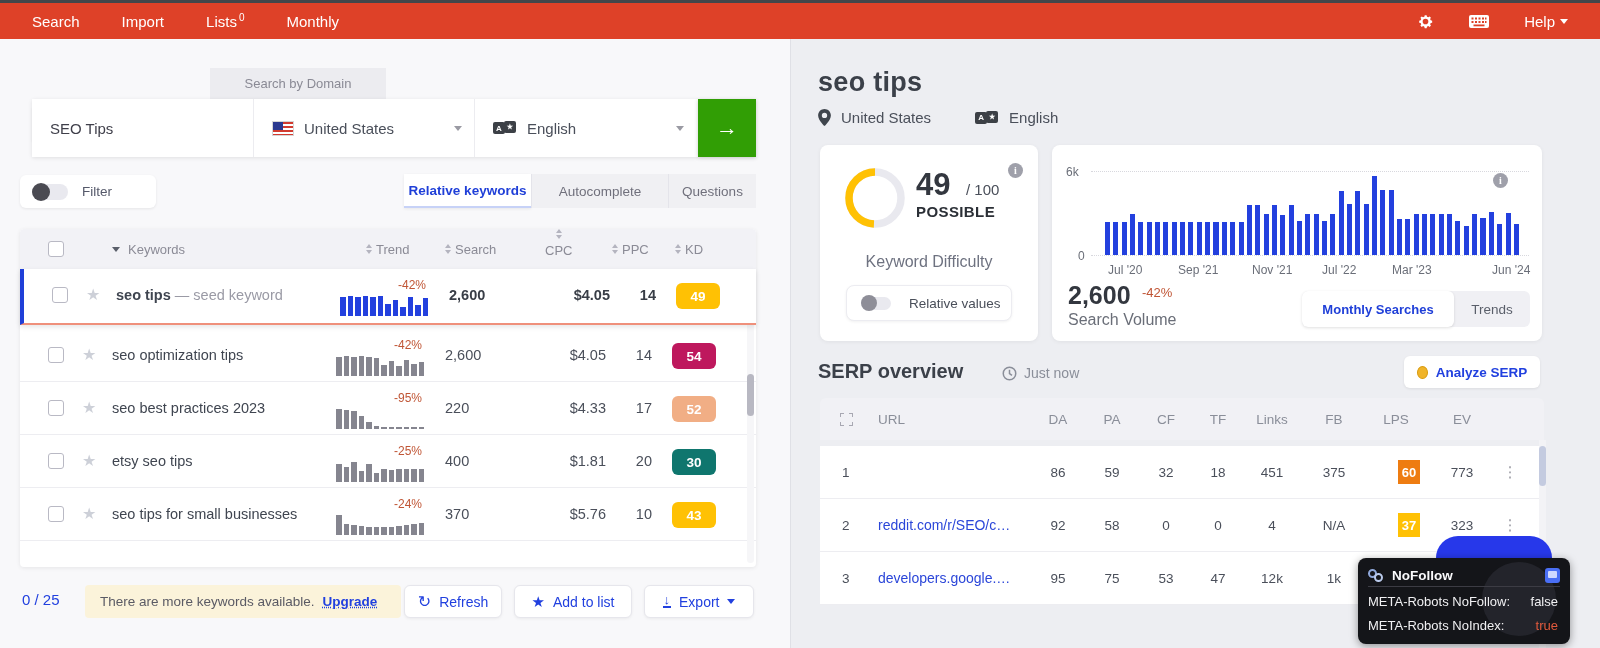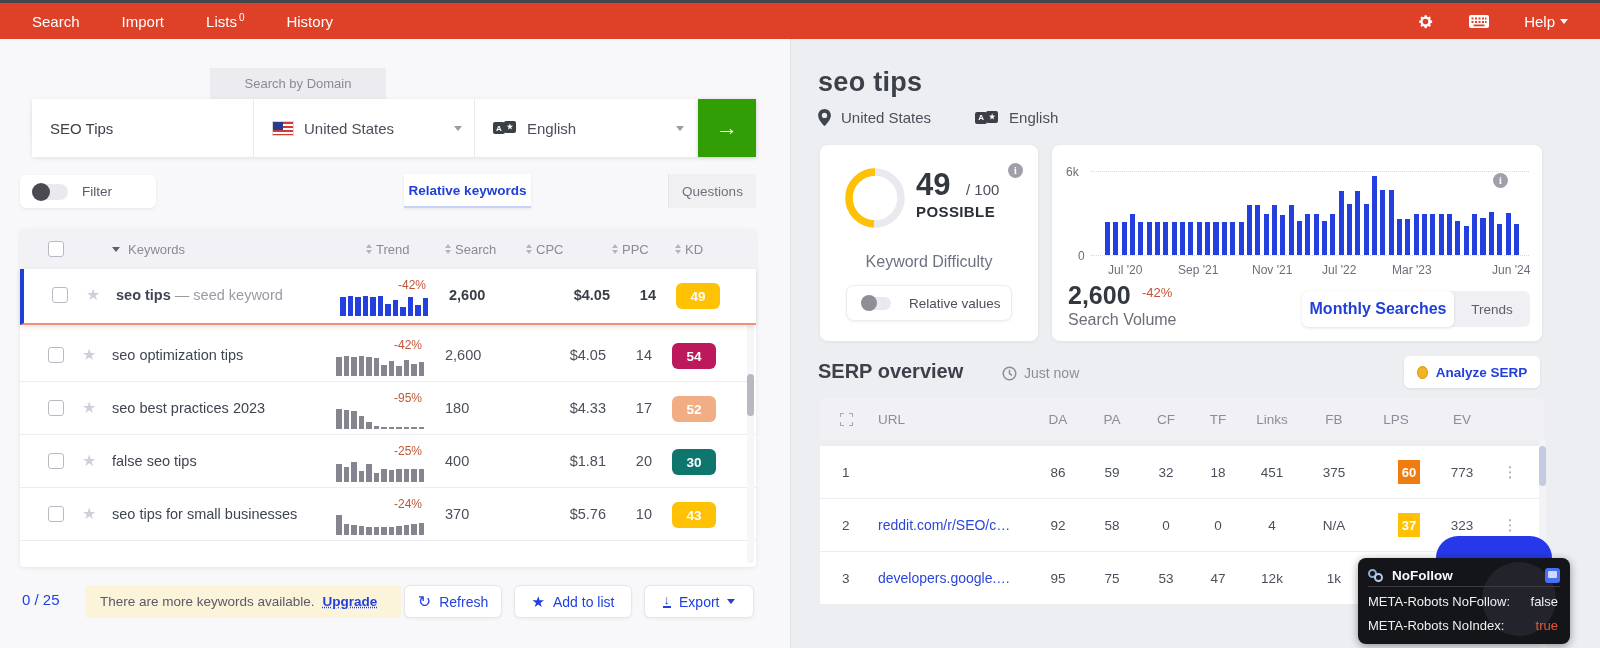--- a/index.html
+++ b/index.html
@@ -120,21 +120,21 @@
   .vol-bars .bar { flex:1; background:#2340de; }
   .vol-ymax { position:absolute; left:14px; top:20px; font-size:12px; color:#6a6e78; }
   .vol-ymin { position:absolute; left:26px; top:104px; font-size:12px; color:#6a6e78; }
   .vol-info { position:absolute; right:34px; top:28px; }
   .x-label { position:absolute; top:118px; font-size:12px; color:#6a6e78; white-space:nowrap;}
   .vol-num { position:absolute; left:16px; top:136px; font-size:25px; font-weight:bold; color:#33373f; }
   .vol-chg { position:absolute; left:90px; top:140px; font-size:13px; color:#c05636; }
   .vol-lbl { position:absolute; left:16px; top:166px; font-size:16px; color:#6a6e78; }
   .vol-tabs { position:absolute; right:12px; top:146px; width:228px; height:36px; background:#f0f0f4; border-radius:6px; display:flex; align-items:center; }
   .vt-active { width:152px; height:36px; background:#fff; border-radius:6px; box-shadow:0 1px 3px rgba(0,0,0,.12);
-    color:#1f3fd8; font-weight:bold; font-size:16px; display:flex; align-items:center; justify-content:center; cursor:pointer;}
+    color:#1f3fd8; font-weight:bold; font-size:13px; display:flex; align-items:center; justify-content:center; cursor:pointer;}
   .vt-idle { flex:1; text-align:center; font-size:13.5px; color:#5a5f6a; cursor:pointer;}
 
   .serp-title { position:absolute; left:26px; top:321px; font-size:20px; font-weight:bold; color:#3b4049; }
   .serp-updated { position:absolute; left:210px; top:326px; display:flex; align-items:center; gap:7px; font-size:14px; color:#8a8e99;}
   .analyze-btn { position:absolute; left:612px; top:317px; width:136px; height:32px; background:#fff; border-radius:6px;
     box-shadow:0 1px 3px rgba(0,0,0,.08); display:flex; align-items:center; justify-content:center; gap:8px;
     font-size:13.5px; font-weight:bold; color:#2140df; cursor:pointer;}
   .amber-dot { width:11px; height:13px; border-radius:50%; background:#f0b429; border:1px solid #d89a0e;}
 
   .serp-table { position:absolute; left:28px; top:359px; width:724px; bottom:0; }
@@ -175,21 +175,21 @@
 </style>
 </head>
 <body>
 
 <div class="window-edge"></div>
 
 <div class="nav">
   <div class="nav-item">Search</div>
   <div class="nav-item">Import</div>
   <div class="nav-item"><span>Lists</span><sup>0</sup></div>
-  <div class="nav-item">History</div>
+  <div class="nav-item">Monthly</div>
   <div class="nav-right">
     <span class="nav-icon">
       <svg width="17" height="17" viewBox="0 0 24 24" fill="#fff">
           <path d="M12 8a4 4 0 100 8 4 4 0 000-8zm9.4 5.6l-2.1.5a7.6 7.6 0 01-.8 1.9l1.2 1.8-1.9 1.9-1.8-1.2c-.6.4-1.2.6-1.9.8l-.5 2.1h-2.7l-.5-2.1a7.6 7.6 0 01-1.9-.8l-1.8 1.2-1.9-1.9 1.2-1.8c-.4-.6-.6-1.2-.8-1.9l-2.1-.5v-2.7l2.1-.5c.2-.7.4-1.3.8-1.9L4.8 6.7l1.9-1.9 1.8 1.2c.6-.4 1.2-.6 1.9-.8l.5-2.1h2.7l.5 2.1c.7.2 1.3.4 1.9.8l1.8-1.2 1.9 1.9-1.2 1.8c.4.6.6 1.2.8 1.9l2.1.5v2.7z"></path>
           <circle cx="12" cy="12" r="2.5" fill="#de4128"></circle>
         </svg>
     </span>
     <span class="nav-icon">
       <svg width="22" height="15" viewBox="0 0 22 15">
           <rect x="1" y="1" width="20" height="13" rx="2" fill="#fff"></rect>
@@ -240,20 +240,21 @@
       <span>→</span>
     </div>
 
   <div class="filter-box">
     <span class="toggle">
         <span class="knob"></span>
       </span>
     <span>Filter</span>
   </div>
   <div class="res-tab active" style="left:404px;width:127px;">Relative keywords</div>
+  <div class="res-tab idle" style="left:531px;width:137px;">Autocomplete</div>
   <div class="res-tab idle" style="left:668px;width:88px;">Questions</div>
 
   <div class="kw-wrap">
     <div class="kw-head">
       <div style="left:28px;">
           <span class="chk"></span>
         </div>
       <div style="left:92px;">
           <span class="tri-dn"></span>
           <span>Keywords</span>
@@ -265,21 +266,21 @@
           </span>
           <span>Trend</span>
         </div>
       <div style="left:425px;">
           <span class="sort">
             <i class="up"></i>
             <i class="dn"></i>
           </span>
           <span>Search</span>
         </div>
-      <div style="left:506px;">
+      <div style="left:525px;flex-direction:column;">
           <span class="sort">
             <i class="up"></i>
             <i class="dn"></i>
           </span>
           <span>CPC</span>
         </div>
       <div style="left:592px;">
           <span class="sort">
             <i class="up"></i>
             <i class="dn"></i>
@@ -357,30 +358,30 @@
           <div class="bar" style="height: 60%;"></div>
           <div class="bar" style="height: 30%;"></div>
           <div class="bar" style="height: 15%;"></div>
           <div class="bar" style="height: 10%;"></div>
           <div class="bar" style="height: 10%;"></div>
           <div class="bar" style="height: 8%;"></div>
           <div class="bar" style="height: 8%;"></div>
           <div class="bar" style="height: 8%;"></div>
           <div class="bar" style="height: 8%;"></div>
         </span>
-      <span class="cell-search">180</span>
+      <span class="cell-search">220</span>
       <span class="cell-cpc">$4.33</span>
       <span class="cell-ppc">17</span>
       <span class="kd-badge" style="background: rgb(241, 174, 133);">52</span>
     </div>
 
     <div class="kw-row" style="top:206px;">
       <span class="chk"></span>
       <span class="star">★</span>
-      <span class="kw-name">false seo tips</span>
+      <span class="kw-name">etsy seo tips</span>
       <span class="trend-pct">-25%</span>
       <span class="trend-bars">
           <div class="bar" style="height: 80%;"></div>
           <div class="bar" style="height: 70%;"></div>
           <div class="bar" style="height: 90%;"></div>
           <div class="bar" style="height: 50%;"></div>
           <div class="bar" style="height: 80%;"></div>
           <div class="bar" style="height: 40%;"></div>
           <div class="bar" style="height: 60%;"></div>
           <div class="bar" style="height: 55%;"></div>

